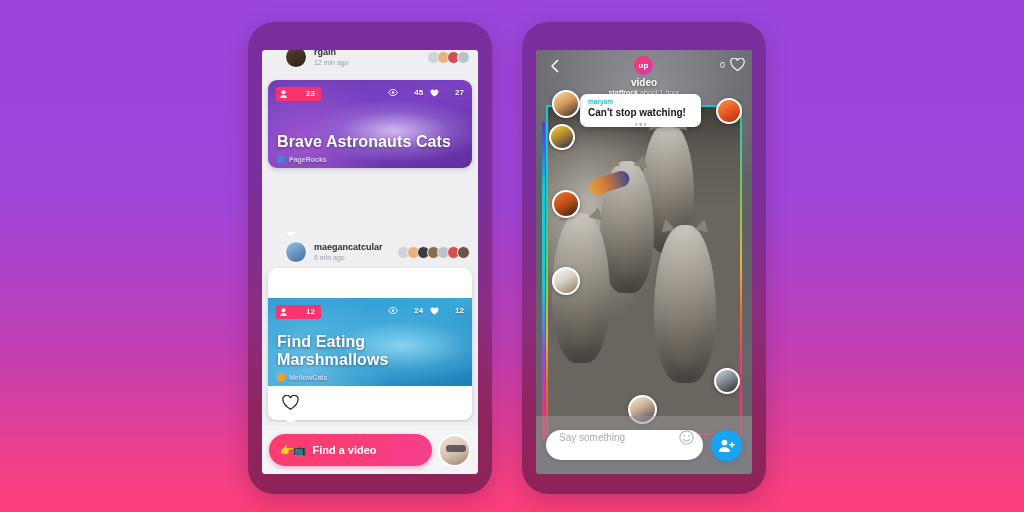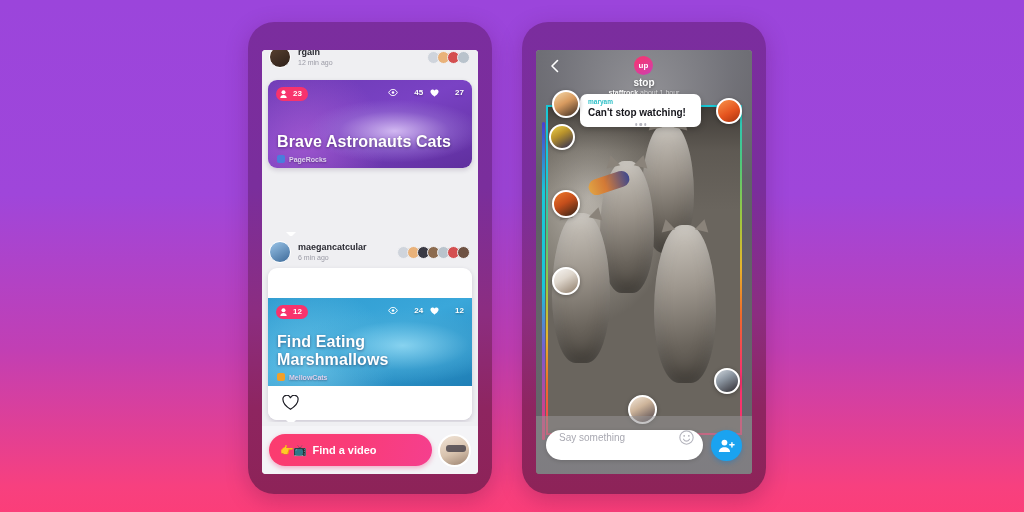--- a/index.html
+++ b/index.html
@@ -49,21 +49,21 @@
     position: absolute;
     left: 0; top: 0;
     width: 216px; height: 26px;
     background: #efeff2;
     overflow: hidden;
   }
 
   .comment-row {
     display: flex;
     align-items: center;
-    padding: 4px 8px 4px 7px;
+    padding: 4px 8px 4px 23px;
     box-sizing: border-box;
     position: relative;
     background: #efeff2;
     justify-content: space-between;
   }
   .comment-row .av {
     width: 22px; height: 22px;
     border-radius: 50%;
     flex: 0 0 auto;
     margin-right: 7px;
@@ -139,25 +139,25 @@
       linear-gradient(160deg, #2f9bd0 0%, #3aa7da 45%, #1f7fb6 100%);
     margin-top: 30px;
   }
   .badge-live {
     position: absolute;
     left: 8px; top: 7px;
     background: #f8336d;
     color: #fff;
     font-size: 8px;
     font-weight: bold;
-    border-radius: 7px;
+    border-radius: 2px;
     padding: 2px 6px 2px 4px;
     display: flex;
     align-items: center;
-    gap: 6px;
+    gap: 19px;
     line-height: 10px;
   }
   .badge-live svg { display:block; }
   .stats {
     position: absolute;
     right: 8px; top: 8px;
     display: flex;
     align-items: center;
     gap: 7px;
     color: #fff;
@@ -362,21 +362,21 @@
   }
   .rail-left {
     left: 6px; top: 72px; height: 318px;
     background: linear-gradient(180deg,#4a3fd0 0%, #19c8d6 22%, #19c8d6 52%, #7b5ad0 72%, #f8336d 100%);
   }
 
   
   .rp-header {
     position: absolute;
     left: 0; top: 0;
-    width: 220px; height: 56px; padding-left: 48px;
+    width: 220px; height: 56px;
   }
   .back-chevron {
     position: absolute;
     left: 12px; top: 9px;
     width: 14px; height: 14px;
   }
   .up-logo {
     position: absolute;
     left: 98px; top: 6px;
     width: 19px; height: 19px;
@@ -675,21 +675,21 @@
     <div class="live-frame"></div>
     <div class="rail rail-left"></div>
 
     <div class="rp-header">
       <div class="back-chevron">
         <svg width="14" height="14" viewBox="0 0 14 14" aria-hidden="true">
             <path d="M9.5 1.5L4 7l5.5 5.5" fill="none" stroke="#fff" stroke-width="1.6" stroke-linecap="round" stroke-linejoin="round"></path>
           </svg>
       </div>
       <div class="up-logo">up</div>
-      <div class="room-title">stop</div>
+      <div class="room-title">video</div>
       <div class="room-sub">
         <b>staffrock</b>
         <span>about 1 hour</span>
       </div>
       <div class="like-group">
         <span>0</span>
         <span>
           <svg width="15" height="14" viewBox="0 0 20 18" aria-hidden="true">
               <path d="M10 16.4S1.2 10.6 1.2 5.4A4.2 4.2 0 0 1 10 3.3 4.2 4.2 0 0 1 18.8 5.4C18.8 10.6 10 16.4 10 16.4z" fill="none" stroke="#fff" stroke-width="1.5"></path>
             </svg>

